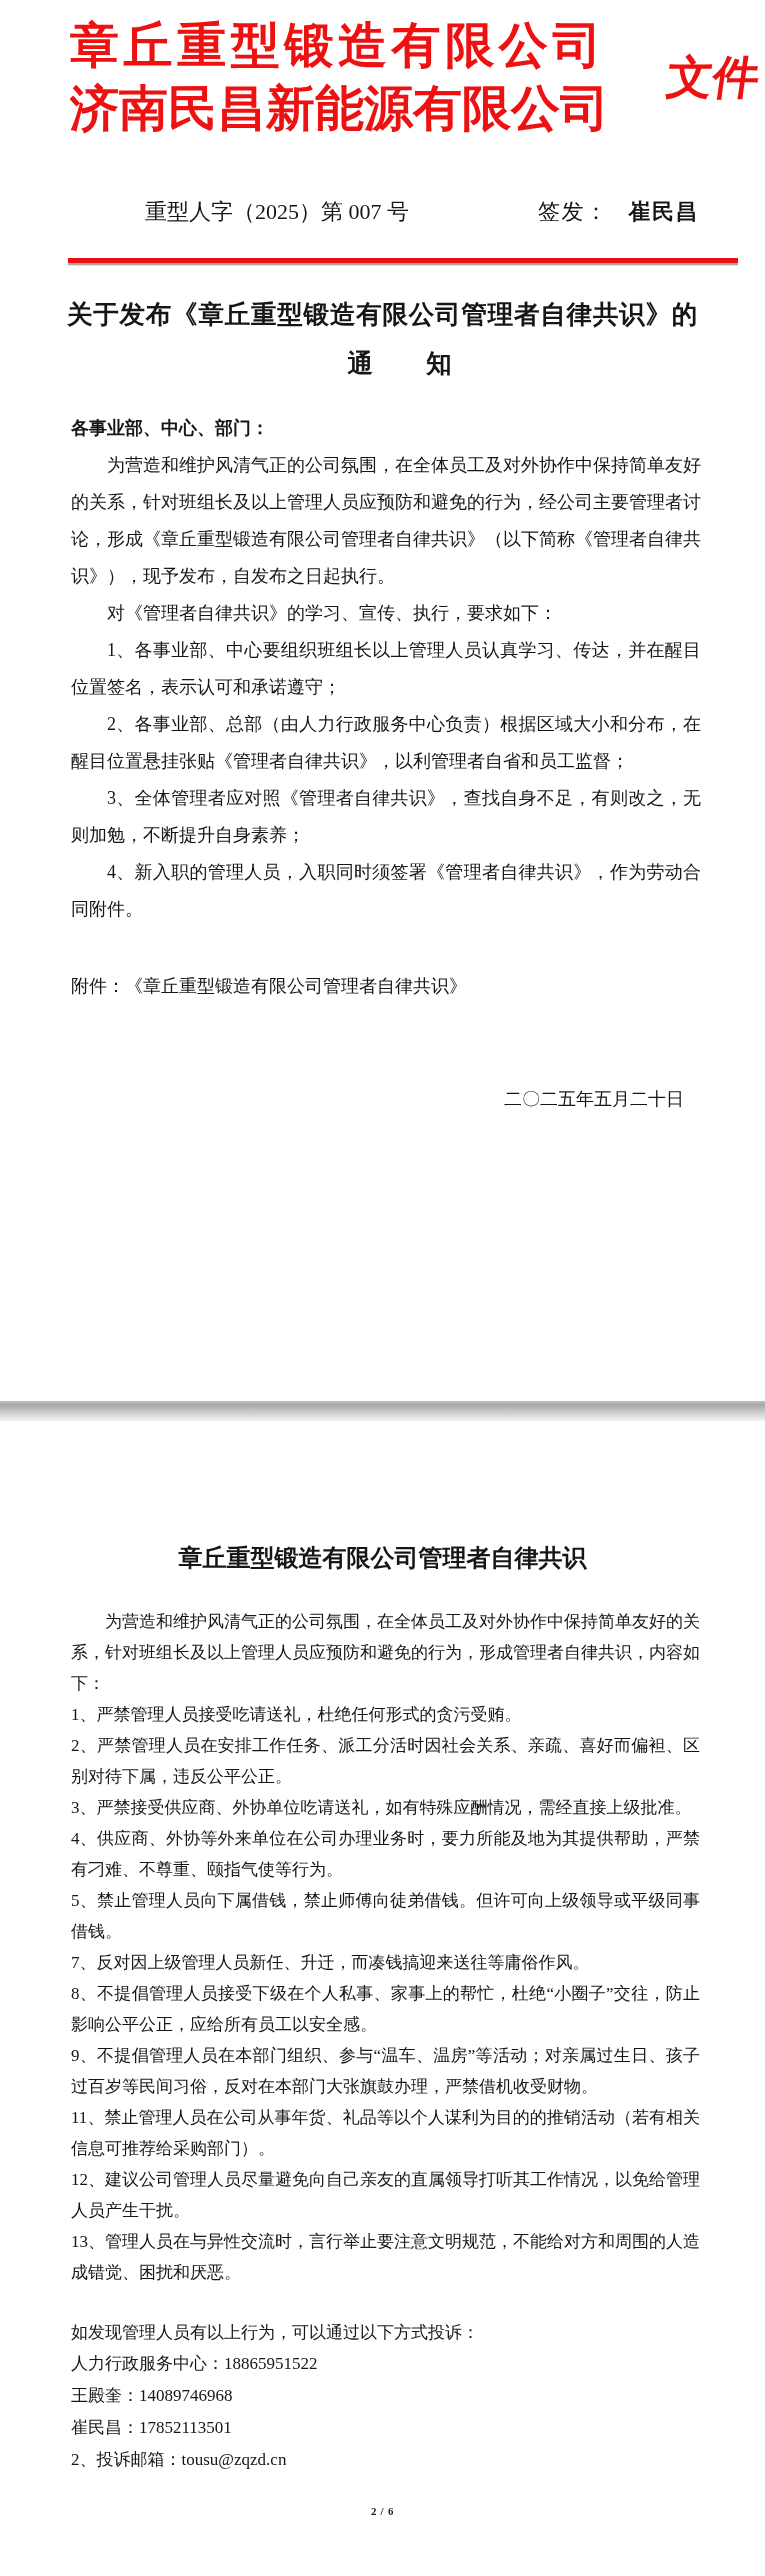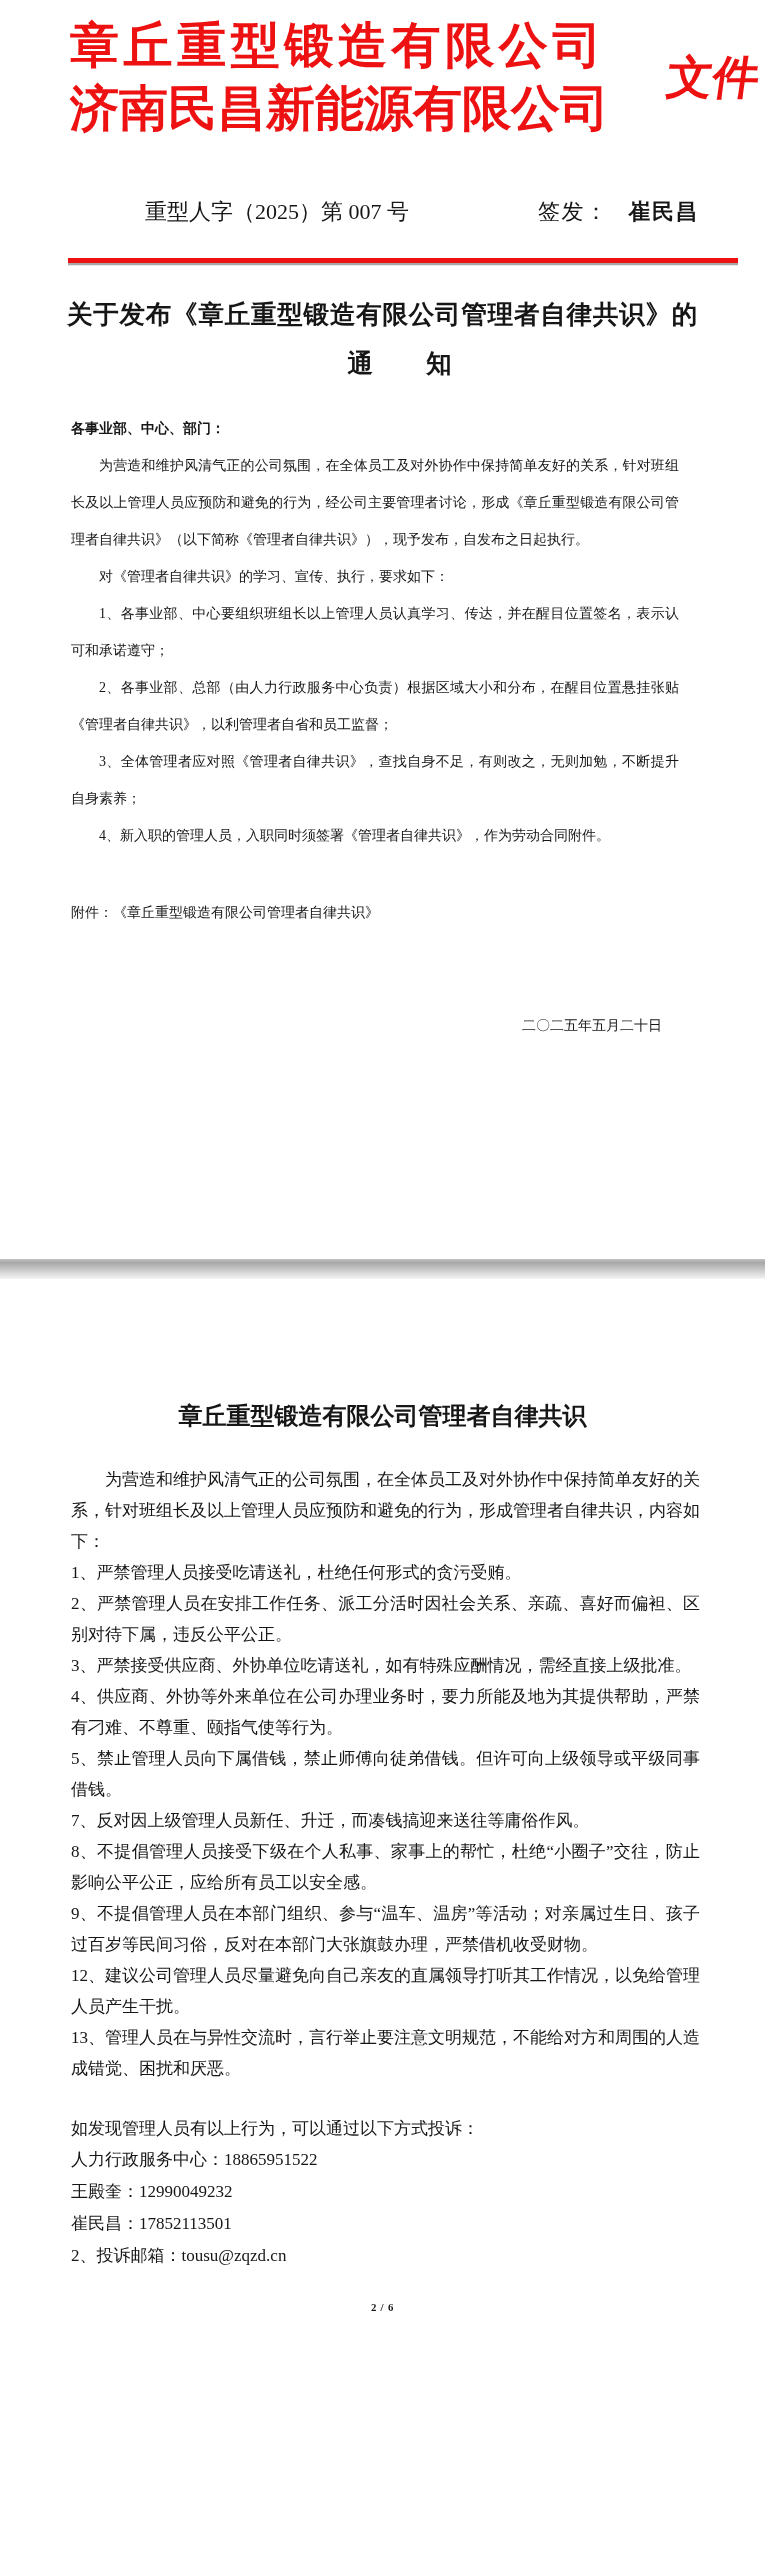--- a/index.html
+++ b/index.html
@@ -8,21 +8,21 @@
   }
   html,body{margin:0;padding:0;}
   body{
     width:765px;
     background:#ffffff;
     color:#161616;
     font-family:"Liberation Serif","DejaVu Serif",serif;
   }
   .page{background:#ffffff;}
   
-  .page1{height:1259px;box-sizing:border-box;padding-top:12.4px;overflow:hidden;}
+  .page1{height:1401px;box-sizing:border-box;padding-top:12.4px;overflow:hidden;}
   .letterhead{display:flex;align-items:center;padding:3.1px 6.2px 0 70px;}
   .companies{flex:1;min-width:0;}
   .company-line{
     font-weight:bold;color:var(--red);white-space:nowrap;line-height:1.28;
     font-family:"Liberation Serif","DejaVu Serif",serif;
   }
   .co1{font-size:49px;letter-spacing:4.6px;}
   .co2{font-size:49px;letter-spacing:0px;}
   .doc-label{
     font-size:46px;font-weight:bold;color:var(--red);
@@ -43,22 +43,22 @@
     margin:31px 27px 0 68px;height:5.4px;background:var(--red);
     box-shadow:0 2.3px 0 var(--rule-shadow);
   }
   .title-line{
     text-align:center;font-weight:bold;font-size:25.5px;letter-spacing:0.8px;
     font-family:"Liberation Sans","DejaVu Sans",sans-serif;
   }
   .title1{margin-top:34px;}
   .title2{margin-top:14px;padding-left:35px;}
   .body1{
-    margin:29px 86px 0 71px;
-    font-size:14px;line-height:37px;text-align:justify;
+    margin:29px 64px 0 71px;
+    font-size:18px;line-height:37px;text-align:justify;
   }
   .salutation{
     font-weight:bold;
     font-family:"Liberation Sans","DejaVu Sans",sans-serif;
   }
   .body1 p{margin:0;text-indent:2em;}
   .attachment{margin-top:40px;}
   .issue-date{margin-top:76px;text-align:right;padding-right:17px;}
   
   .page-gap{
@@ -132,25 +132,26 @@
   <div class="body2">
     <p class="indent">为营造和维护风清气正的公司氛围，在全体员工及对外协作中保持简单友好的关系，针对班组长及以上管理人员应预防和避免的行为，形成管理者自律共识，内容如下：</p>
     <p class="item">1、严禁管理人员接受吃请送礼，杜绝任何形式的贪污受贿。</p>
     <p class="item">2、严禁管理人员在安排工作任务、派工分活时因社会关系、亲疏、喜好而偏袒、区别对待下属，违反公平公正。</p>
     <p class="item">3、严禁接受供应商、外协单位吃请送礼，如有特殊应酬情况，需经直接上级批准。</p>
     <p class="item">4、供应商、外协等外来单位在公司办理业务时，要力所能及地为其提供帮助，严禁有刁难、不尊重、颐指气使等行为。</p>
     <p class="item">5、禁止管理人员向下属借钱，禁止师傅向徒弟借钱。但许可向上级领导或平级同事借钱。</p>
     <p class="item">7、反对因上级管理人员新任、升迁，而凑钱搞迎来送往等庸俗作风。</p>
     <p class="item">8、不提倡管理人员接受下级在个人私事、家事上的帮忙，杜绝“小圈子”交往，防止影响公平公正，应给所有员工以安全感。</p>
     <p class="item">9、不提倡管理人员在本部门组织、参与“温车、温房”等活动；对亲属过生日、孩子过百岁等民间习俗，反对在本部门大张旗鼓办理，严禁借机收受财物。</p>
+    <p class="item">11、禁止管理人员在公司从事年货、礼品等以个人谋利为目的的推销活动（若有相关信息可推荐给采购部门）。</p>
     <p class="item">12、建议公司管理人员尽量避免向自己亲友的直属领导打听其工作情况，以免给管理人员产生干扰。</p>
     <p class="item">13、管理人员在与异性交流时，言行举止要注意文明规范，不能给对方和周围的人造成错觉、困扰和厌恶。</p>
     <p class="complaint-head">如发现管理人员有以上行为，可以通过以下方式投诉：</p>
     <p class="complaint-line">人力行政服务中心：18865951522</p>
-    <p class="complaint-line">王殿奎：12990049232</p>
+    <p class="complaint-line">王殿奎：14089746968</p>
     <p class="complaint-line">崔民昌：17852113501</p>
     <p class="complaint-line">2、投诉邮箱：tousu@zqzd.cn</p>
   </div>
 
   <div class="page-footer">2 / 6</div>
 
 </div>
 
 
 </body></html>

